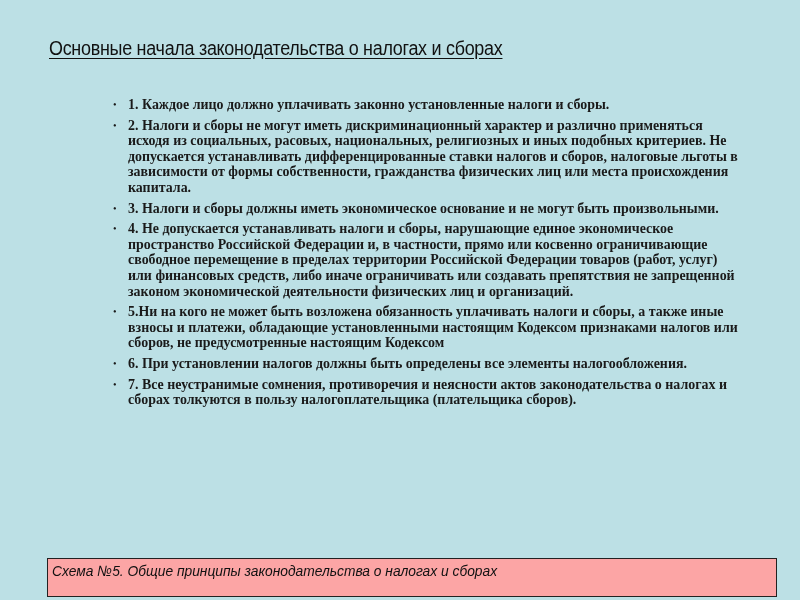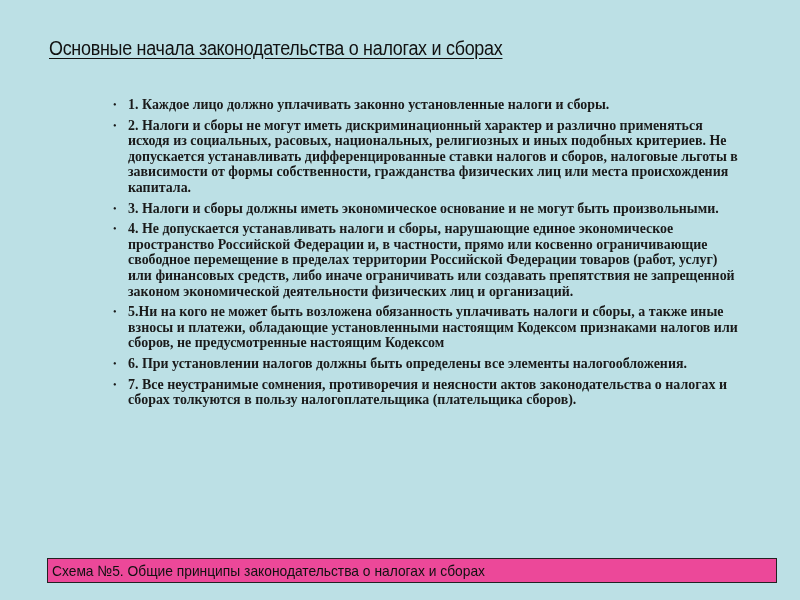--- a/index.html
+++ b/index.html
@@ -31,24 +31,25 @@
     margin-bottom: 5px;
     transform: scaleX(0.93); transform-origin: left top;
     width: 660px;
   }
   .list li .bullet {
     position: absolute; left: -16px; top: 0;
     font-size: 11px; font-weight: normal;
   }
   .caption {
     position: absolute; left: 47px; top: 558px;
-    width: 730px; height: 25px;
+    width: 730px; height: 39px;
     border: 1.5px solid #222;
     box-sizing: border-box;
-    background: #ec4899;
+    background: #fca5a5;
+    font-style: italic;
   }
   .caption span {
     position: absolute; left: 4px; top: 3px;
     font-family: "Liberation Sans", sans-serif;
     font-size: 15px; color: #111;
     transform: scaleX(0.92); transform-origin: left top;
     white-space: nowrap;
   }
 </style>
 </head>

